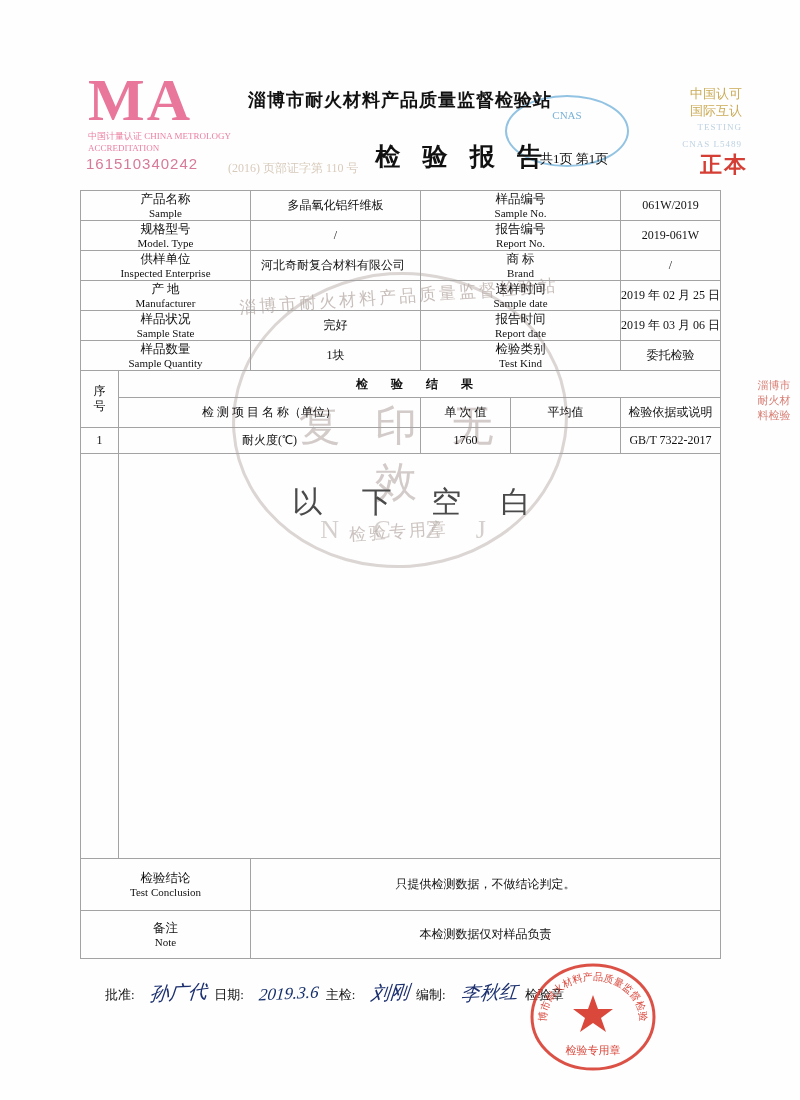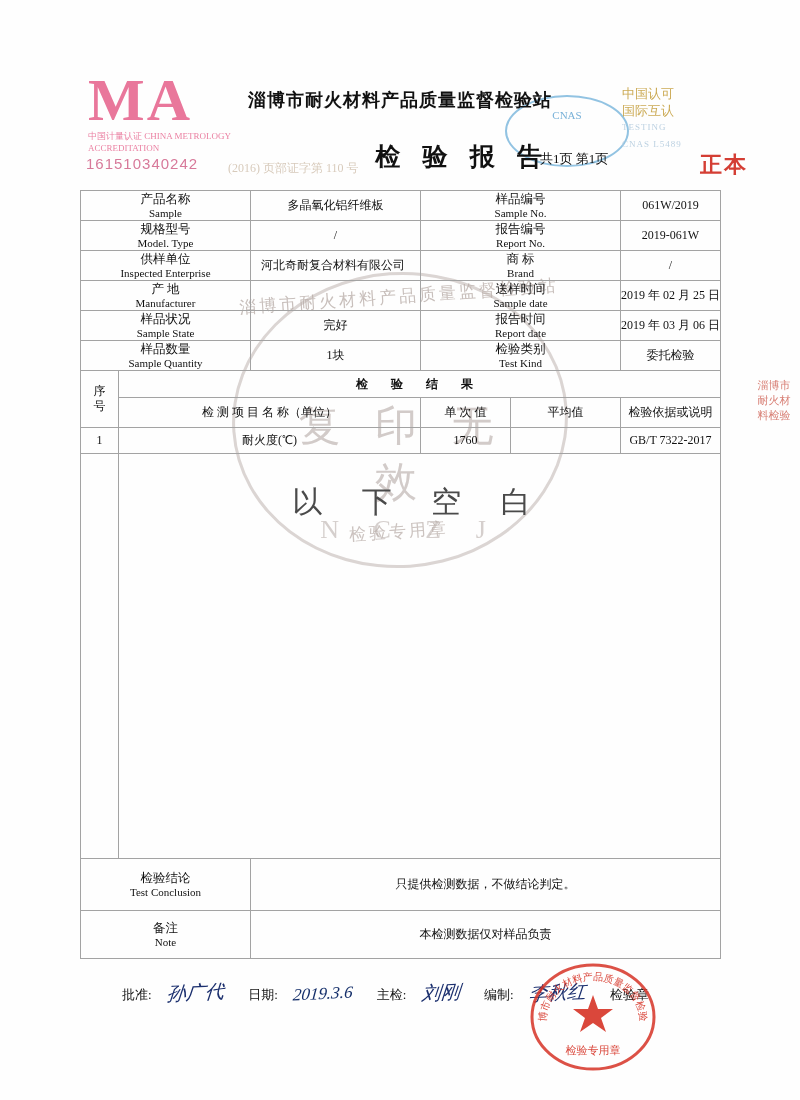--- a/index.html
+++ b/index.html
@@ -75,20 +75,21 @@
     line-height: 14px;
     opacity: .9;
   }
   .cnas-right {
     left: 622px; top: 85px;
     width: 120px;
     color: #c9a64c;
     font-size: 13px;
     line-height: 17px;
     opacity: .95;
+    text-align: right;
   }
   .cnas-right .small {
     font-size: 9px;
     color: #b9cfe0;
     letter-spacing: 1px;
   }
   .zhengben {
     left: 700px; top: 150px;
     color: #d2342a;
     font-size: 22px;
@@ -255,21 +256,21 @@
   .sig {
     display: inline-block;
     color: #1b2f6e;
     font-family: "Liberation Serif", serif;
     font-style: italic;
     font-size: 19px;
     transform: skewX(-8deg) rotate(-3deg);
     margin: 0 4px;
   }
   .sig.blue2 { color:#16306b; font-size: 17px; }
-  .footer-item { display: inline-block; margin-right: 8px; margin-left: 17px; }
+  .footer-item { display: inline-block; margin-right: 8px; }
 </style>
 </head>
 <body>
 
 <div class="page">
 
   <div class="wm ma-logo">MA</div>
   <div class="wm ma-sub">中国计量认证 CHINA METROLOGY ACCREDITATION</div>
   <div class="wm barcode-num">161510340242</div>
   <div class="wm faint-cn">(2016) 页部证字第 110 号</div>

